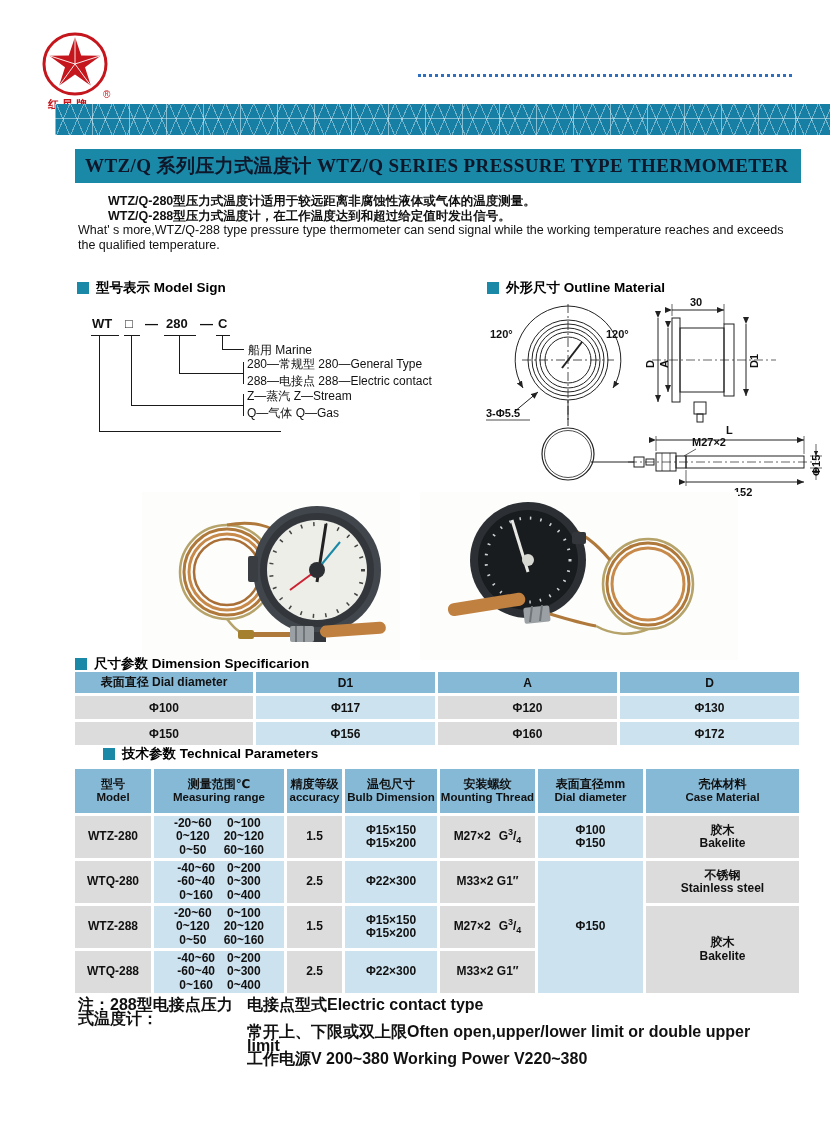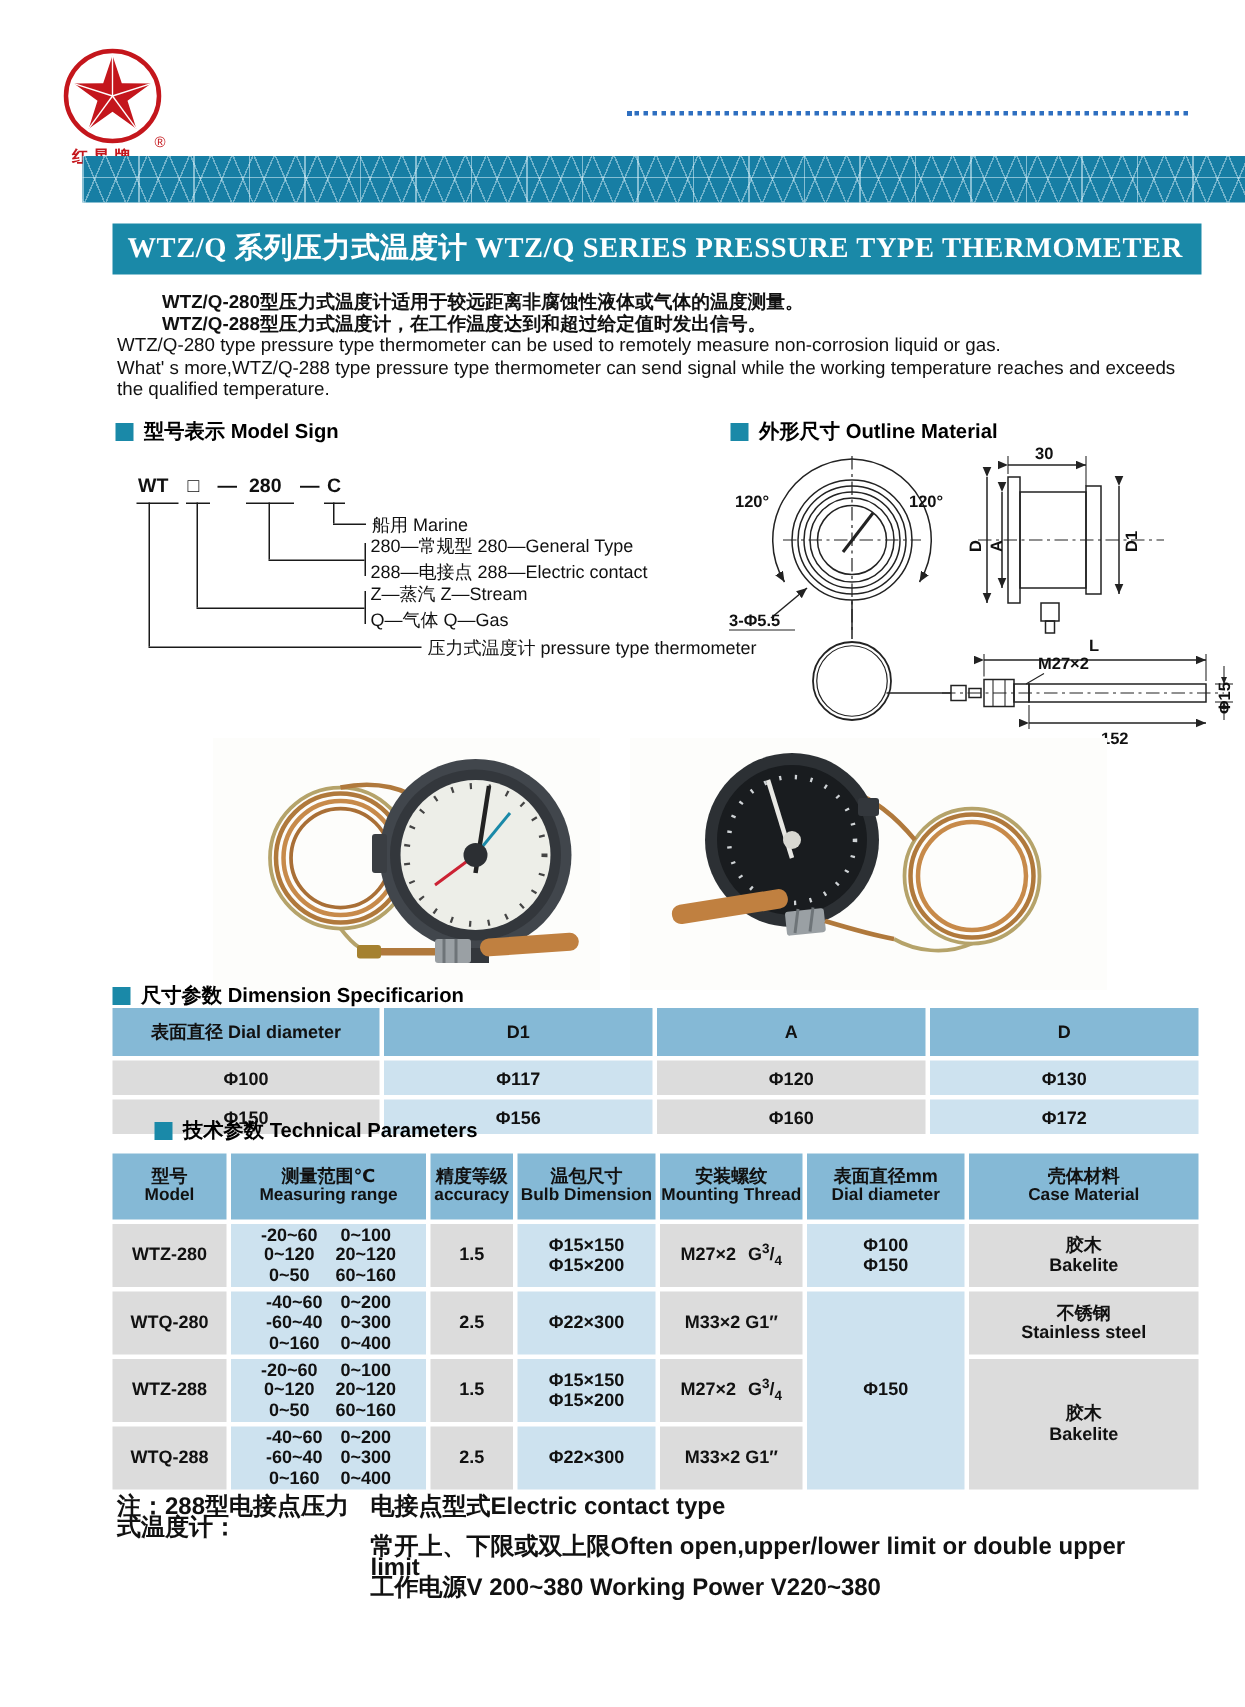--- a/index.html
+++ b/index.html
@@ -12,21 +12,21 @@
   .company{position:absolute;left:120px;top:38px;font-size:34px;font-weight:bold;letter-spacing:5px;color:#000;white-space:nowrap;}
   .dotline{position:absolute;left:418px;top:48px;width:374px;height:26px;border-bottom:3px dotted #2e6fc0;}
   .band{position:absolute;left:55px;top:104px;width:775px;height:31px;background-color:#177ea4;
     background-image:
       linear-gradient(to bottom, transparent 14px, rgba(220,242,250,.55) 14px, rgba(220,242,250,.55) 15px, transparent 15px),
       repeating-linear-gradient(90deg, rgba(220,242,250,.55) 0 1px, transparent 1px 37px),
       repeating-linear-gradient(67deg, rgba(220,242,250,.45) 0 1px, transparent 1px 13px),
       repeating-linear-gradient(113deg, rgba(220,242,250,.45) 0 1px, transparent 1px 13px);}
 
   
-  .titlebar{position:absolute;left:75px;top:149px;width:726px;height:34px;background:#1a89a8;color:#ffffff;
+  .titlebar{position:absolute;left:75px;top:149px;width:726px;height:34px;background:#1a89a8;color:#0f172a;
     font-family:"Liberation Serif","DejaVu Serif",serif;font-weight:bold;font-size:19px;line-height:34px;
     padding-left:10px;box-sizing:border-box;white-space:nowrap;letter-spacing:.4px;}
 
   
   .intro{position:absolute;left:78px;top:194px;width:716px;font-size:12.5px;line-height:14.5px;}
   .intro .cn{font-weight:bold;text-indent:30px;}
   .intro .en{font-weight:normal;}
 
   
   .sec{position:absolute;display:flex;align-items:center;gap:7px;font-size:13.5px;font-weight:bold;color:#000;white-space:nowrap;}
@@ -42,21 +42,21 @@
   .outline-svg{position:absolute;left:484px;top:296px;}
   .photoL{position:absolute;left:142px;top:492px;}
   .photoR{position:absolute;left:420px;top:492px;}
   svg text{font-family:"Liberation Sans","DejaVu Sans",sans-serif;}
 
   
   table{border-collapse:separate;border-spacing:3px;}
   td{text-align:center;vertical-align:middle;padding:0;}
   .dim-table{position:absolute;left:72px;top:669px;}
   .dim-table td{font-size:12px;font-weight:bold;}
-  .dim-table .hd td{background:#85b9d6;height:32px;}
+  .dim-table .hd td{background:#85b9d6;height:21px;}
   .dim-table .r td{height:23px;}
   .tech-table{position:absolute;left:72px;top:766px;}
   .tech-table td{font-size:12px;font-weight:bold;line-height:13.5px;}
   .tech-table .hd td{background:#85b9d6;height:44px;}
   .tech-table .hd .en{font-size:11.5px;}
   .cg{background:#dcdcdc;}
   .cb{background:#cde2ef;}
   .pre{white-space:pre-line;}
   .rangecell{display:flex;justify-content:center;gap:12px;}
   sup{font-size:9px;vertical-align:super;}
@@ -88,21 +88,20 @@
   </svg>
   <div class="brand">红星牌</div>
   <div class="dotline"></div>
   <div class="band"></div>
 
   <div class="titlebar">WTZ/Q 系列压力式温度计 WTZ/Q SERIES PRESSURE TYPE THERMOMETER</div>
 
   <div class="intro">
     <div class="cn">WTZ/Q-280型压力式温度计适用于较远距离非腐蚀性液体或气体的温度测量。</div>
     <div class="cn">WTZ/Q-288型压力式温度计，在工作温度达到和超过给定值时发出信号。</div>
-    <div class="en">WTZ/Q-280 type pressure type thermometer can be used to remotely measure non-corrosion liquid or gas.</div>
     <div class="en">What' s more,WTZ/Q-288 type pressure type thermometer can send signal while the working temperature reaches and exceeds the qualified temperature.</div>
   </div>
 
   <div class="sec" style="left:77px;top:279px;">
     <span class="sq"></span>
     <span>型号表示 Model Sign</span>
   </div>
   <div class="sec" style="left:487px;top:279px;">
     <span class="sq"></span>
     <span>外形尺寸 Outline Material</span>
@@ -133,21 +132,20 @@
     <div class="dl" style="left:155px;top:46px;width:1px;height:22px;"></div>
     <div class="dlab" style="left:159px;top:40px;">280—常规型 280—General Type</div>
     <div class="dlab" style="left:159px;top:57px;">288—电接点 288—Electric contact</div>
 
     <div class="dl" style="left:43px;top:89px;width:112px;height:1px;"></div>
     <div class="dl" style="left:155px;top:78px;width:1px;height:22px;"></div>
     <div class="dlab" style="left:159px;top:72px;">Z—蒸汽 Z—Stream</div>
     <div class="dlab" style="left:159px;top:89px;">Q—气体 Q—Gas</div>
 
     <div class="dl" style="left:11px;top:115px;width:182px;height:1px;"></div>
-    <div class="dlab" style="left:197px;top:108px;">压力式温度计 pressure type thermometer</div>
   </div>
 
   <svg class="outline-svg" width="346" height="204" viewBox="0 0 346 204">
     <defs>
       <marker id="ar" markerWidth="9" markerHeight="8" refX="7" refY="3" orient="auto">
         <path d="M0,0L7,3L0,6z" fill="#222"></path>
       </marker>
     </defs>
     <g fill="none" stroke="#222" stroke-width="1">
 

